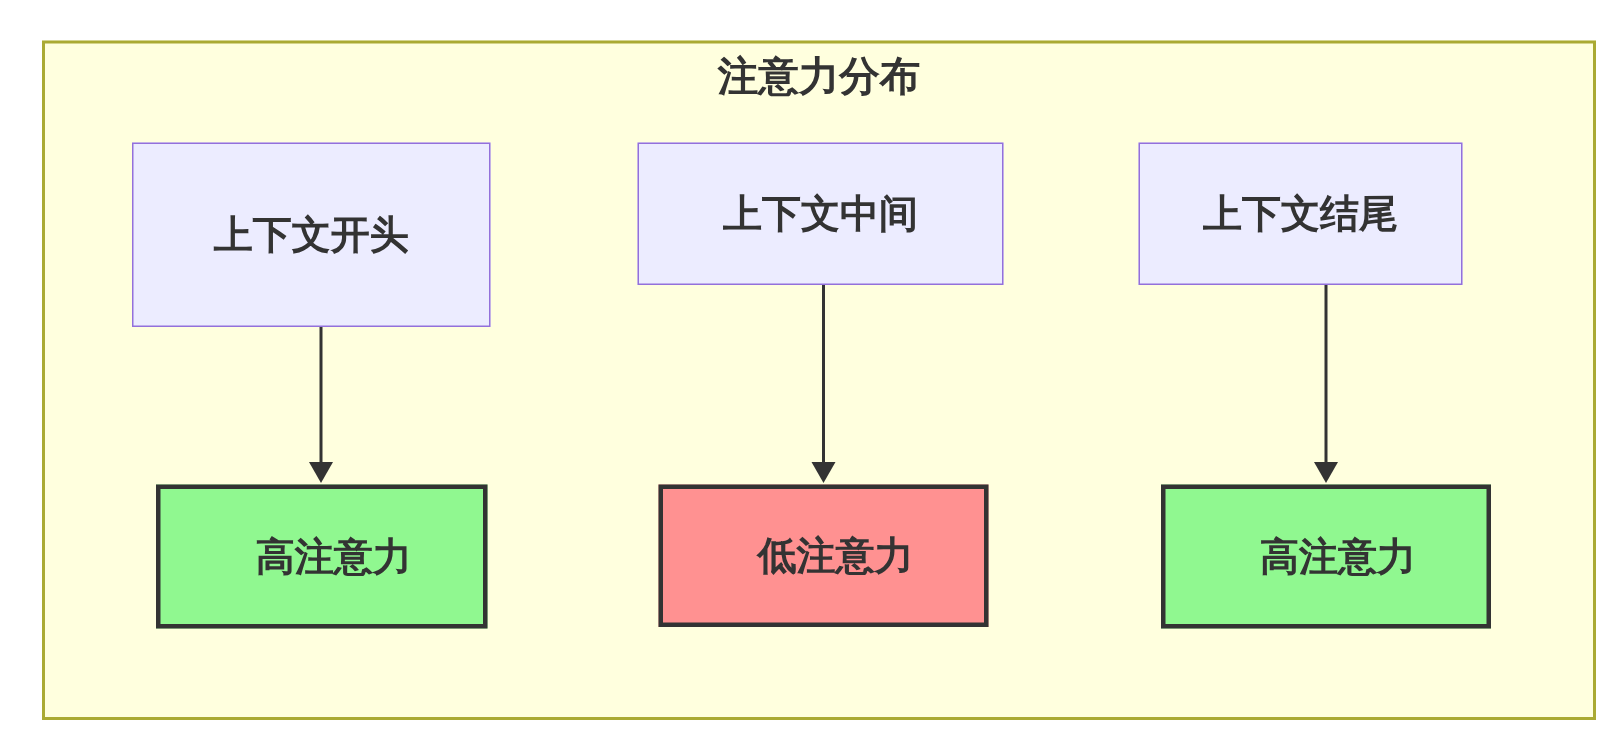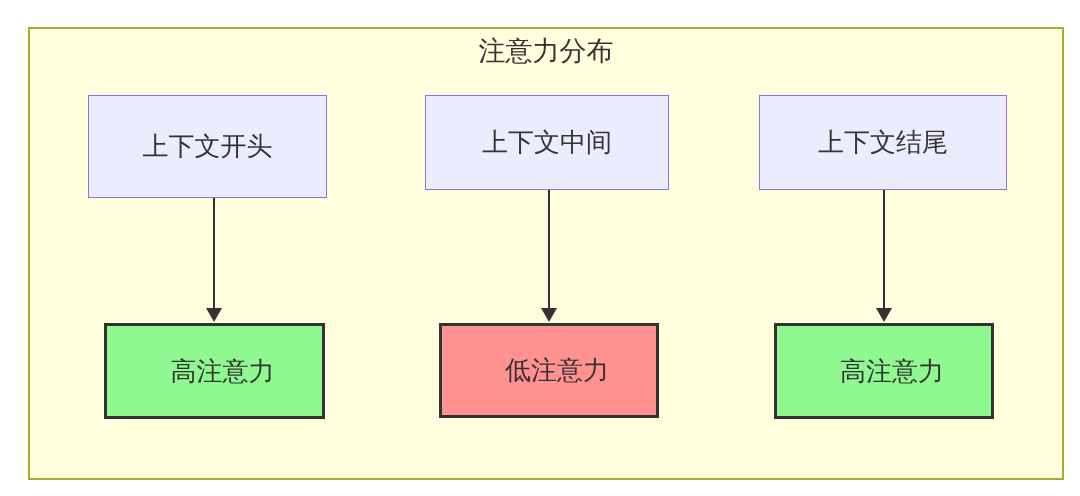--- a/index.html
+++ b/index.html
@@ -17,20 +17,21 @@
   }
   .cluster {
     position: absolute;
     left: 28px;
     top: 27px;
     width: 1036px;
     height: 453px;
     box-sizing: border-box;
     background: var(--container-bg, #FFFFDE);
     border: 2px solid var(--container-border, #AAAA33);
+    font-weight: bold;
   }
   .cluster-title {
     position: absolute;
     left: 0;
     top: 4px;
     width: 100%;
     text-align: center;
     font-size: 27px;
     line-height: 36px;
     color: var(--text, #333333);
@@ -89,29 +90,29 @@
       <g>
         <line class="edge-line" x1="519" y1="161" x2="519" y2="280"></line>
         <polygon class="edge-head" points="511,279 527,279 519,293"></polygon>
       </g>
       <g>
         <line class="edge-line" x1="854" y1="161" x2="854" y2="280"></line>
         <polygon class="edge-head" points="846,279 862,279 854,293"></polygon>
       </g>
     </svg>
 
-    <div class="node source" style="left:58px; top:66px; width:239px; height:103px;">
+    <div class="node source" style="left:58px; top:66px; width:239px; height:123px;">
       <span class="node-label">上下文开头</span>
     </div>
 
     <div class="node source" style="left:395px; top:66px; width:244px; height:95px;text-align:center;">
       <span class="node-label">上下文中间</span>
     </div>
 
-    <div class="node source" style="left:729px; top:66px; width:248px; height:95px;">
+    <div class="node source" style="left:729px; top:66px; width:216px; height:95px;">
       <span class="node-label">上下文结尾</span>
     </div>
 
     <div class="node target high" style="left:74px; top:294px; width:221px; height:96px;">
       <span class="node-label">高注意力</span>
     </div>
 
     <div class="node target low" style="left:409px; top:294px; width:220px; height:95px;">
       <span class="node-label">低注意力</span>
     </div>

